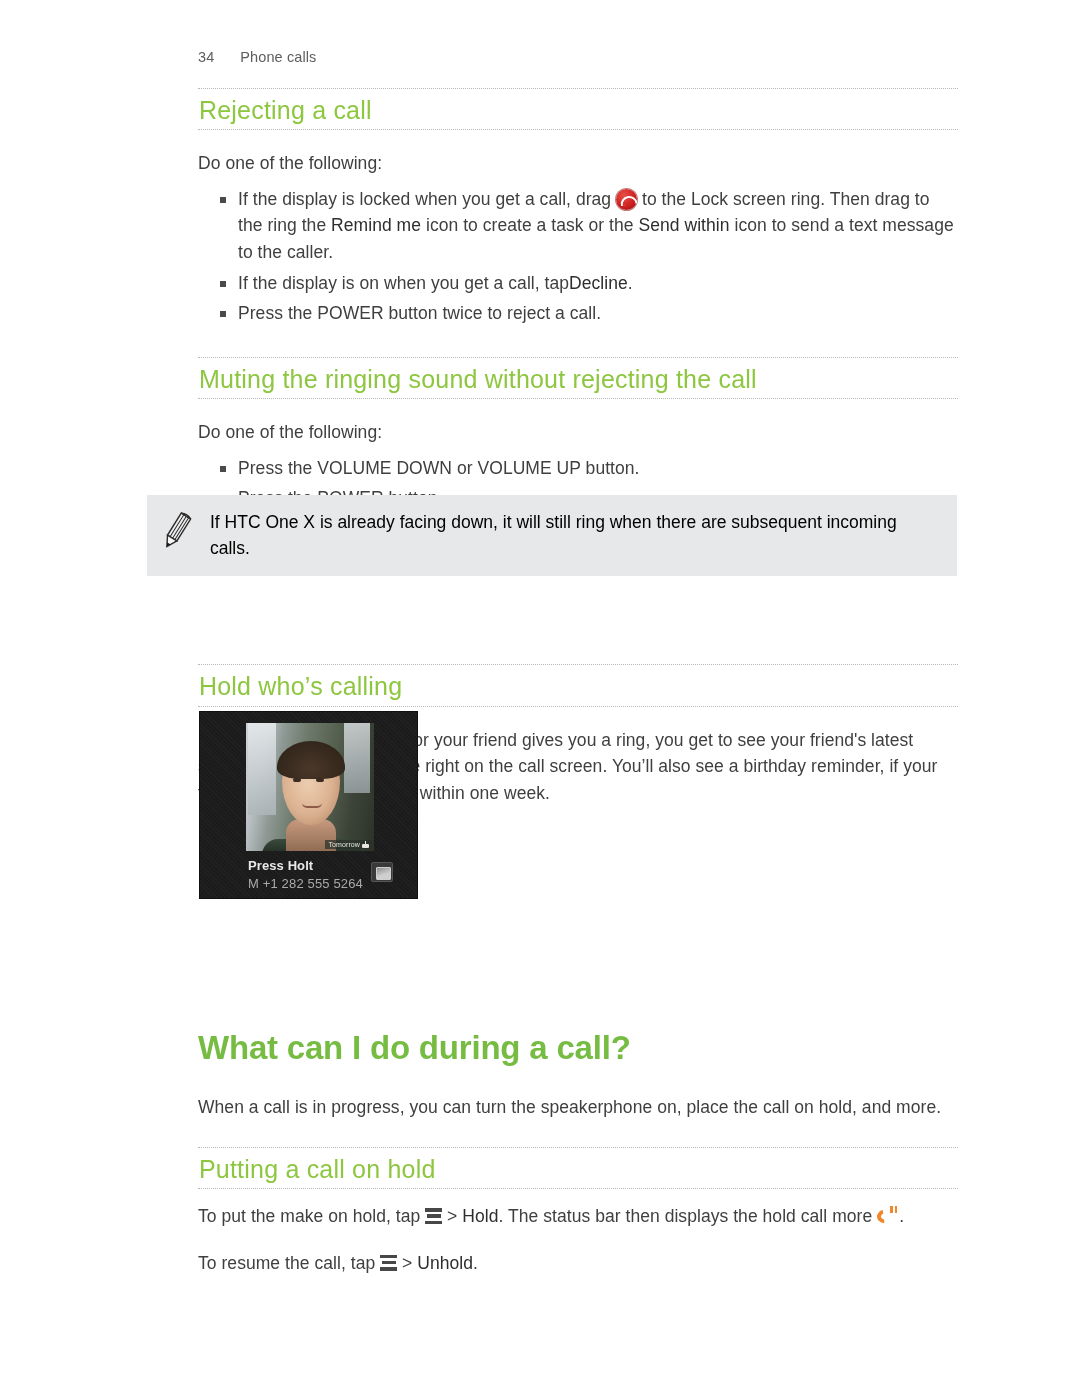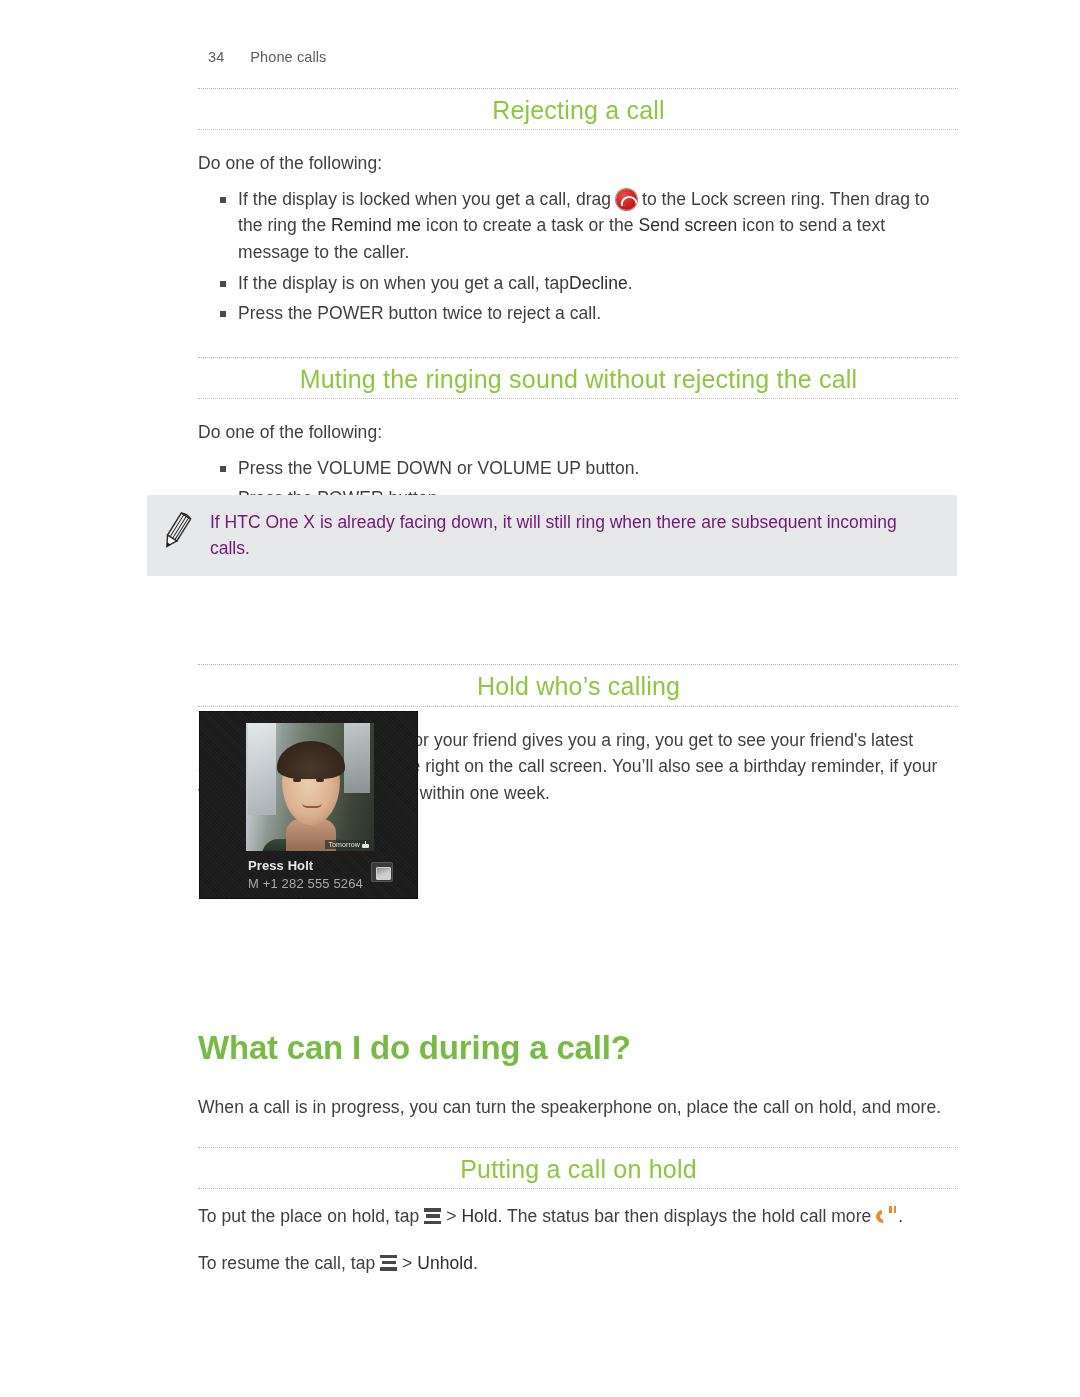--- a/index.html
+++ b/index.html
@@ -15,41 +15,41 @@
     position: relative;
     width: 1080px;
     height: 1397px;
     background: #ffffff;
     overflow: hidden;
   }
 
   
   .running-head {
     position: absolute;
-    left: 208px;
+    left: 198px;
     top: 49px;
     display: flex;
     align-items: baseline;
     gap: 26px;
     color: #5d5d5d;
     font-size: 14.5px;
     letter-spacing: 0.1px;
   }
   .running-head .page-no { color: #5d5d5d; }
 
   
   .content {
     position: absolute;
     left: 198px;
     top: 88px;
     width: 760px;
   }
 
   
-  .h2-wrap { margin: 0 0 0 0; text-align: center; }
+  .h2-wrap { margin: 0 0 0 0; }
   .rule-dotted {
     border-top: 1.5px dotted #b9b9b9;
     height: 0;
     width: 760px;
   }
   h2.sec-head {
     color: #8dc63f;
     font-size: 25px;
     font-weight: 400;
     line-height: 1.25;
@@ -174,21 +174,21 @@
     display: flex;
     align-items: flex-start;
     padding: 14px 18px 14px 12px;
   }
   .note .pencil {
     width: 44px;
     flex: 0 0 44px;
     padding-top: 2px;
   }
   .note .note-text {
-    color: #701a75;
+    color: #000000;
     font-size: 17.5px;
     line-height: 1.5;
     padding-left: 7px;
   }
 
   
   .shot {
     position: absolute;
     left: 199px;
     top: 711px;
@@ -320,21 +320,21 @@
     <div class="spacer-20"></div>
     <p class="body">Do one of the following:</p>
 
     <ul class="bullets">
       <li>
         <span>If the display is locked when you get a call, drag</span>
         <span class="inline-ico ico-decline"></span>
         <span>to the Lock screen ring. Then drag to the ring the</span>
         <b>Remind me</b>
         <span>icon to create a task or the</span>
-        <b>Send screen</b>
+        <b>Send within</b>
         <span>icon to send a text message to the caller.</span>
       </li>
       <li>
         <span>If the display is on when you get a call, tap</span><b>Decline</b><span>.</span>
       </li>
       <li>
         <span>Press the POWER button twice to reject a call.</span>
       </li>
     </ul>
 
@@ -376,21 +376,21 @@
     <div class="spacer-26"></div>
 
     <div class="h2-wrap">
       <div class="rule-dotted"></div>
       <h2 class="sec-head">Putting a call on hold</h2>
       <div class="rule-dotted"></div>
     </div>
 
     <div class="spacer-14"></div>
     <p class="body">
-      <span>To put the place on hold, tap</span>
+      <span>To put the make on hold, tap</span>
       <span class="inline-ico ico-menu"><i></i><i></i><i></i></span>
       <span>&gt;</span>
       <b>Hold</b><span>. The status bar then displays the hold call more</span>
       <span class="inline-ico ico-hold">
         <span class="handset"></span>
         <span class="pause">
             <b></b>
             <b></b>
           </span>
       </span><span>.</span>

